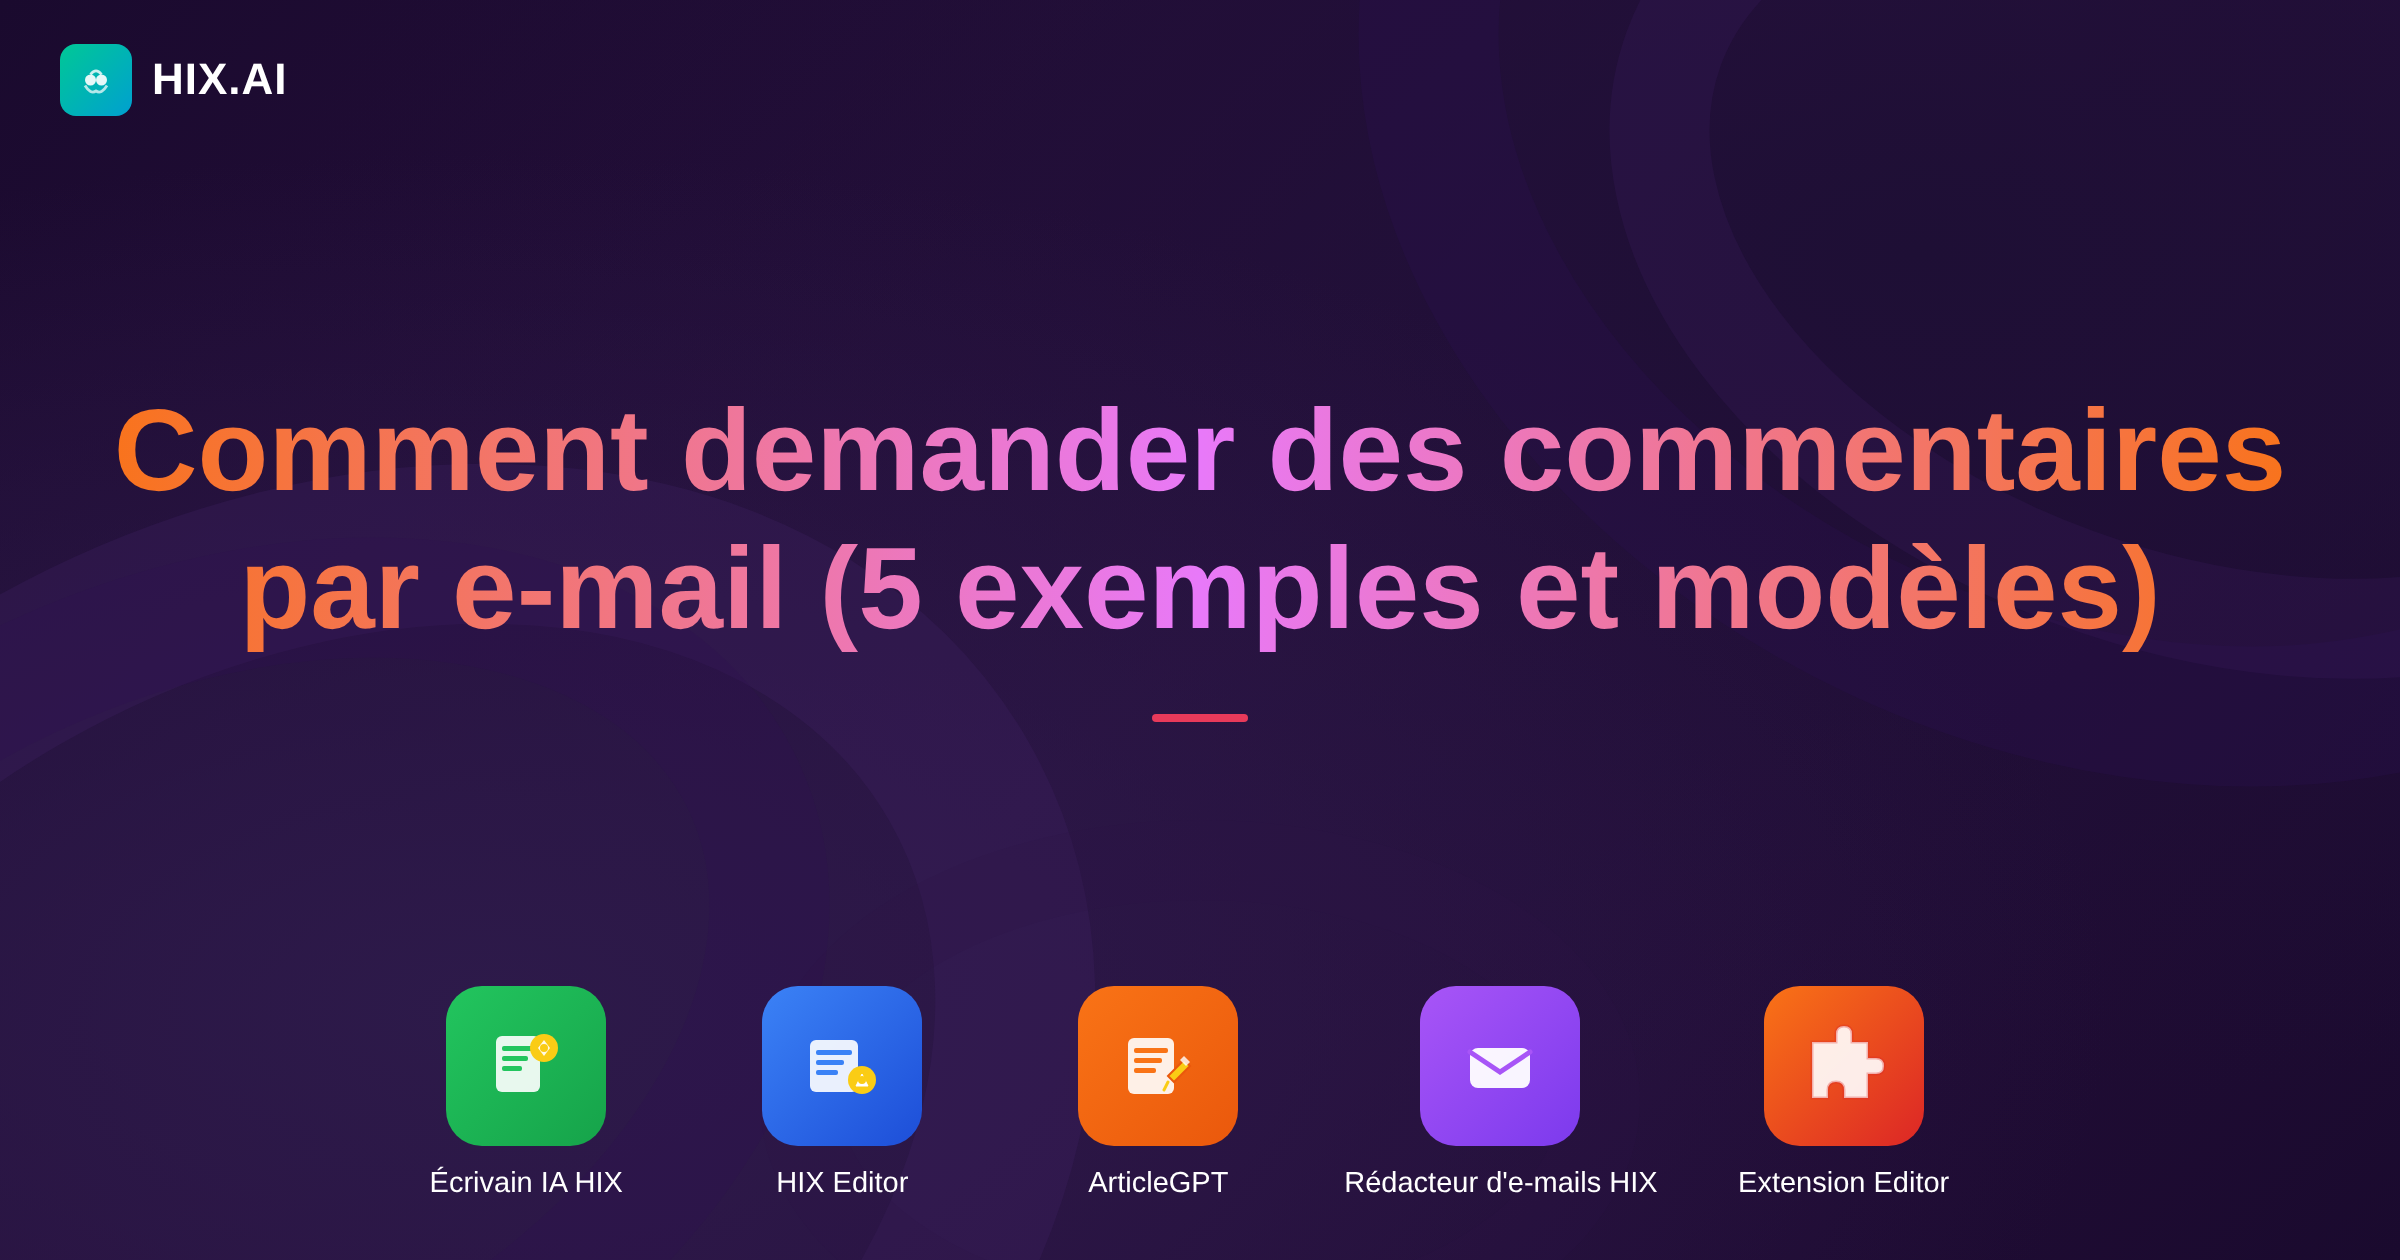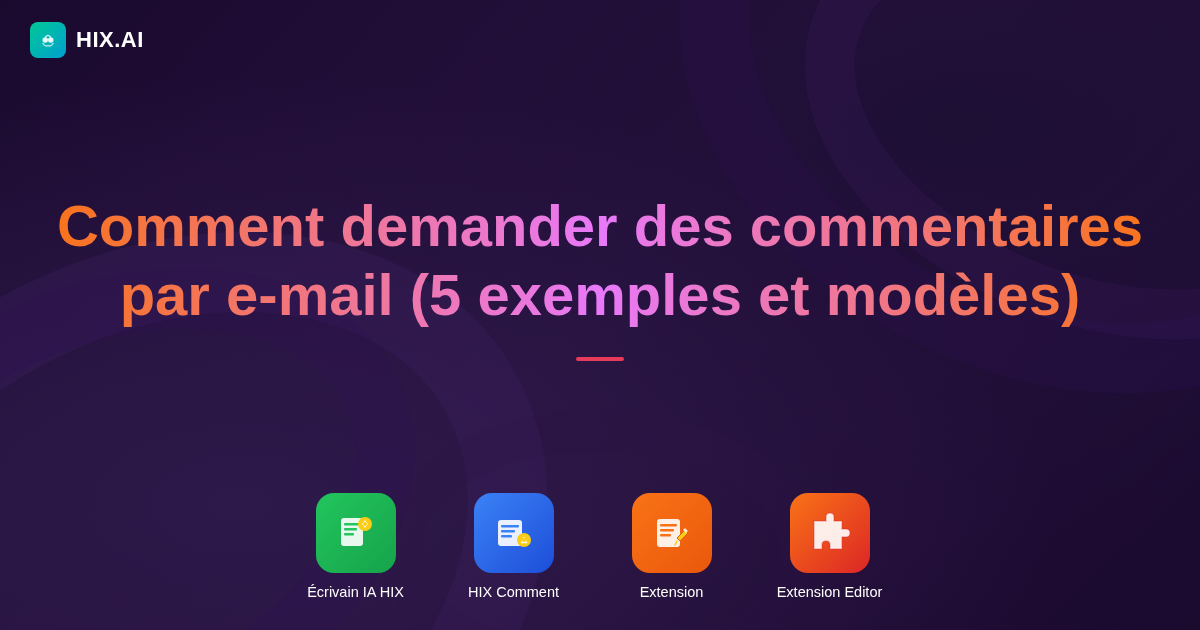--- a/index.html
+++ b/index.html
@@ -204,39 +204,49 @@
         <svg width="46" height="46" viewBox="0 0 46 46" fill="none" xmlns="http://www.w3.org/2000/svg">
           <rect x="7" y="10" width="24" height="26" rx="3" fill="white" opacity="0.9"></rect>
           <rect x="10" y="15" width="18" height="2.5" rx="1" fill="#3b82f6"></rect>
           <rect x="10" y="20" width="14" height="2.5" rx="1" fill="#3b82f6"></rect>
           <rect x="10" y="25" width="11" height="2.5" rx="1" fill="#3b82f6"></rect>
           <circle cx="33" cy="30" r="7" fill="#facc15"></circle>
           <path d="M30 33 L33 27 L36 33 Z" fill="white" stroke="white" stroke-width="0.5"></path>
           <circle cx="33" cy="30" r="2" fill="#facc15"></circle>
         </svg>
       </div>
-      <span class="feature-label">HIX Comment</span>
+      <span class="feature-label">HIX Editor</span>
     </div>
 
     <div class="feature-item">
       <div class="feature-icon-wrap icon-orange">
         <svg width="46" height="46" viewBox="0 0 46 46" fill="none" xmlns="http://www.w3.org/2000/svg">
           <rect x="8" y="9" width="23" height="28" rx="3" fill="white" opacity="0.9"></rect>
           <rect x="11" y="14" width="17" height="2.5" rx="1" fill="#f97316"></rect>
           <rect x="11" y="19" width="14" height="2.5" rx="1" fill="#f97316"></rect>
           <rect x="11" y="24" width="11" height="2.5" rx="1" fill="#f97316"></rect>
           <path d="M28 28 L36 20 L39 23 L31 31 Z" fill="#facc15" stroke="#ea580c" stroke-width="1"></path>
           <path d="M36 18 L39 21 L37 23 L34 20 Z" fill="#fff" opacity="0.8"></path>
           <line x1="28" y1="31" x2="26" y2="35" stroke="#facc15" stroke-width="1.5" stroke-linecap="round"></line>
         </svg>
       </div>
-      <span class="feature-label">Extension</span>
-    </div>
-
-
+      <span class="feature-label">ArticleGPT</span>
+    </div>
+
+
+    <div class="feature-item">
+      <div class="feature-icon-wrap icon-purple">
+        <svg width="46" height="46" viewBox="0 0 46 46" fill="none" xmlns="http://www.w3.org/2000/svg">
+          <rect x="8" y="14" width="30" height="20" rx="4" fill="white" opacity="0.95"></rect>
+          <path d="M8 16 L23 26 L38 16" stroke="#a855f7" stroke-width="2.5" fill="none" stroke-linecap="round"></path>
+          <line x1="8" y1="16" x2="8" y2="18" stroke="transparent"></line>
+        </svg>
+      </div>
+      <span class="feature-label">Rédacteur d'e-mails HIX</span>
+    </div>
 
     <div class="feature-item">
       <div class="feature-icon-wrap icon-puzzle">
         <svg width="52" height="52" viewBox="0 0 52 52" fill="none" xmlns="http://www.w3.org/2000/svg">
 
           <path d="M10 14 L22 14 L22 10 Q22 6 26 6 Q30 6 30 10 L30 14 L38 14 L38 22 L42 22 Q46 22 46 26 Q46 30 42 30 L38 30 L38 42 L26 42 L26 38 Q26 34 22 34 Q18 34 18 38 L18 42 L10 42 Z" fill="white" opacity="0.9"></path>
 
           <path d="M10 14 L22 14 L22 10 Q22 6 26 6 Q30 6 30 10 L30 14 L38 14 L38 22 L42 22 Q46 22 46 26 Q46 30 42 30 L38 30 L38 42 L26 42 L26 38 Q26 34 22 34 Q18 34 18 38 L18 42 L10 42 Z" fill="none" stroke="#dc2626" stroke-width="1.5" opacity="0.3"></path>
         </svg>
       </div>

